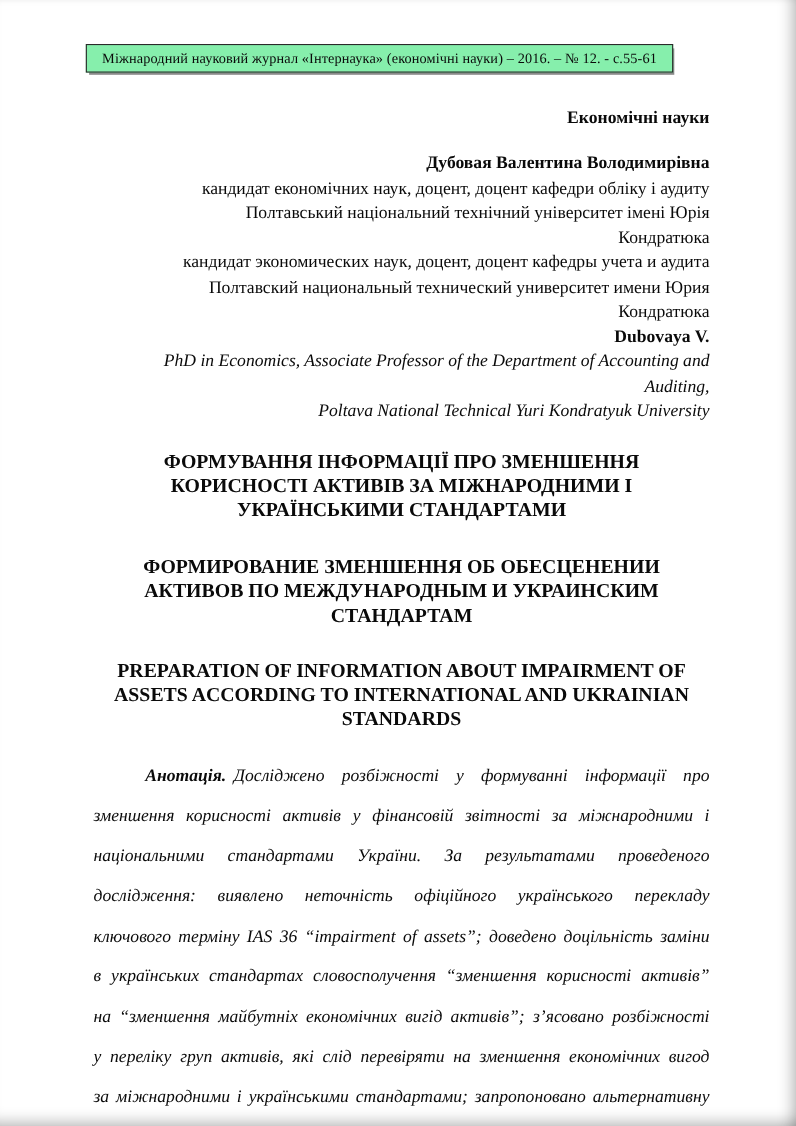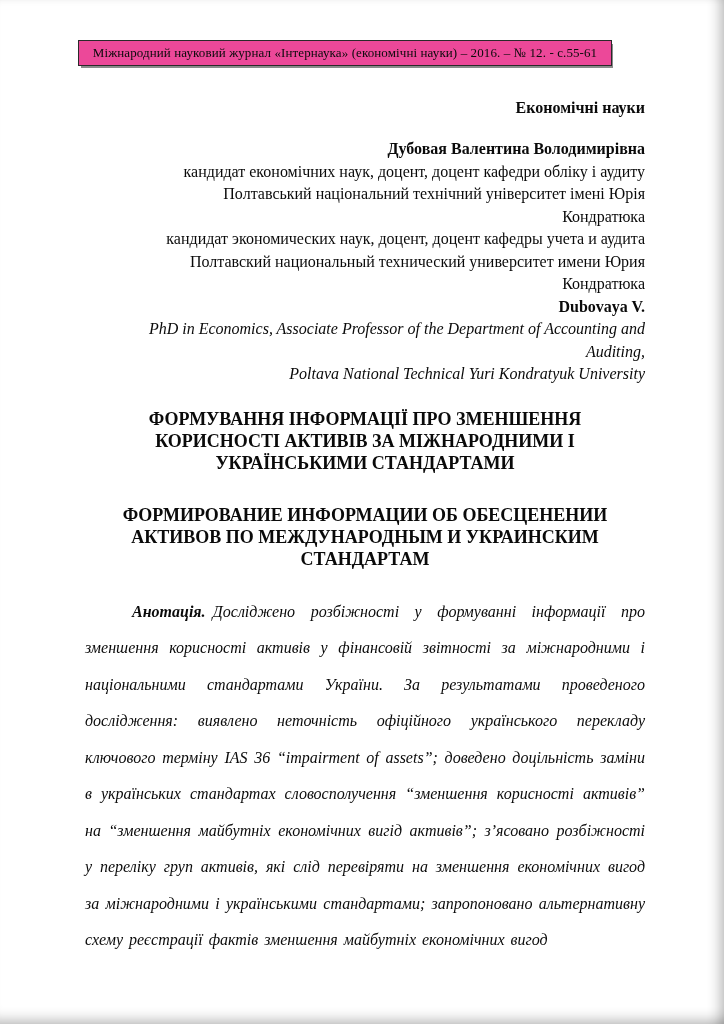--- a/index.html
+++ b/index.html
@@ -22,21 +22,21 @@
   }
   .journal-box {
     margin: 40px 0 0 78px;
     width: 516px;
     border: 1px solid #2a2a2a;
     box-shadow: 2px 3px 0 -1px #8a8a8a;
     padding: 4px 8px;
     text-align: center;
     font-size: 13px;
     letter-spacing: 0.1px;
-    background: #ec4899;
+    background: #86efac;
   }
   .content {
     margin: 0 79px 0 85px; 
     font-size: 16px;
     line-height: 22px;
   }
   .section-label {
     margin-top: 31px;
     text-align: right;
     font-weight: bold;
@@ -99,21 +99,22 @@
       <div class="a-line">Полтавский национальный технический университет имени Юрия</div>
       <div class="a-line">Кондратюка</div>
       <div class="a-line bold">Dubovaya V.</div>
       <div class="a-line italic">PhD in Economics, Associate Professor of the Department of Accounting and</div>
       <div class="a-line italic">Auditing,</div>
       <div class="a-line italic">Poltava National Technical Yuri Kondratyuk University</div>
     </div>
 
     <div class="title title-uk">ФОРМУВАННЯ ІНФОРМАЦІЇ ПРО ЗМЕНШЕННЯ КОРИСНОСТІ АКТИВІВ ЗА МІЖНАРОДНИМИ І УКРАЇНСЬКИМИ СТАНДАРТАМИ</div>
 
-    <div class="title title-ru">ФОРМИРОВАНИЕ ИНФОРМАЦИИ ОБ ОБЕСЦЕНЕНИИ АКТИВОВ ПО МЕЖДУНАРОДНЫМ И УКРАИНСКИМ СТАНДАРТАМ</div>
+    <div class="title title-ru">ФОРМИРОВАНИЕ ЗМЕНШЕННЯ ОБ ОБЕСЦЕНЕНИИ АКТИВОВ ПО МЕЖДУНАРОДНЫМ И УКРАИНСКИМ СТАНДАРТАМ</div>
 
+    <div class="title title-en">PREPARATION OF INFORMATION ABOUT IMPAIRMENT OF ASSETS ACCORDING TO INTERNATIONAL AND UKRAINIAN STANDARDS</div>
 
     <p class="abstract">
       <span class="abstract-label">Анотація.</span><span>Досліджено розбіжності у формуванні інформації про зменшення корисності активів у фінансовій звітності за міжнародними і національними стандартами України. За результатами проведеного дослідження: виявлено неточність офіційного українського перекладу ключового терміну IAS 36 “impairment of assets”; доведено доцільність заміни в українських стандартах словосполучення “зменшення корисності активів” на “зменшення майбутніх економічних вигід активів”; з’ясовано розбіжності у переліку груп активів, які слід перевіряти на зменшення економічних вигод за міжнародними і українськими стандартами; запропоновано альтернативну схему реєстрації фактів зменшення майбутніх економічних вигод</span>
     </p>
 
   </div>
 </div>
 
 </body></html>

